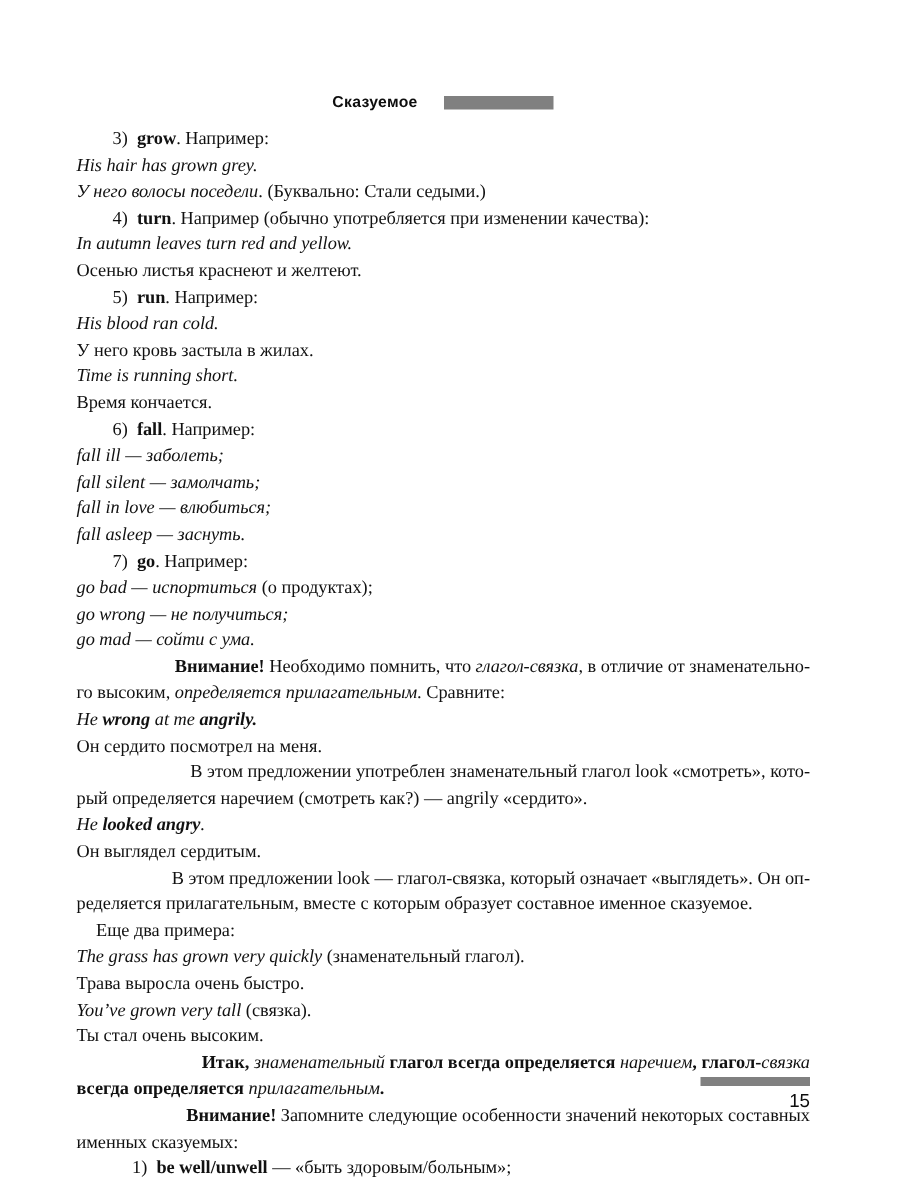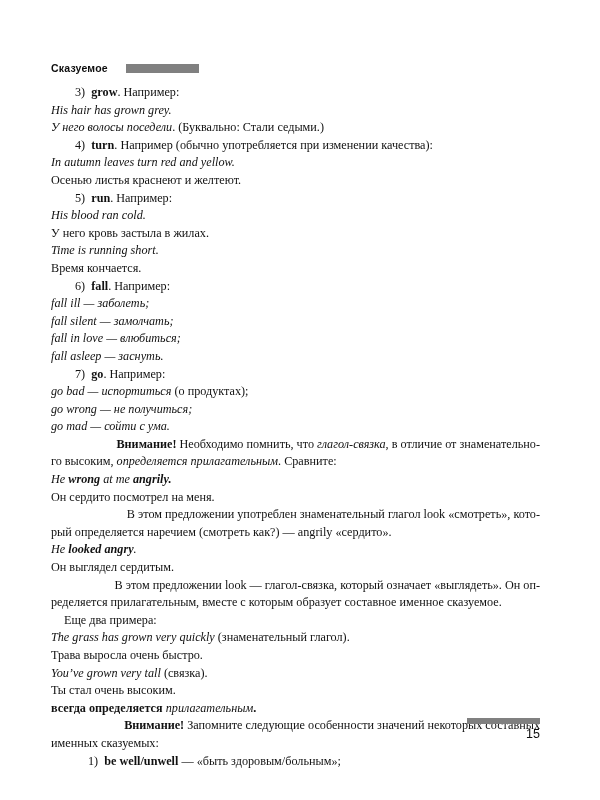--- a/index.html
+++ b/index.html
@@ -24,21 +24,21 @@
 
   
   .running-head {
     position: absolute;
     top: 60px;
     left: 51px;
     right: 60px;
     height: 16px;
     display: flex;
     align-items: center;
-    justify-content: flex-start;
+    justify-content: center;
     gap: 18px;
   }
   .running-head-title {
     font-family: "Liberation Sans", "DejaVu Sans", sans-serif;
     font-weight: bold;
     font-size: 10.5px;
     letter-spacing: 0.2px;
     color: #0d0d0d;
     white-space: nowrap;
   }
@@ -175,20 +175,23 @@
     <div class="ln">ределяется прилагательным, вместе с которым образует составное именное сказуемое.</div>
 
     <div class="ln" style="text-indent:13px">Еще два примера:</div>
 
     <div class="ln"><i>The grass has </i><span class="bi">grown</span><i> very </i><span class="bi">quickly</span><span> (знаменательный глагол).</span></div>
     <div class="ln rus-i">Трава выросла очень быстро.</div>
 
     <div class="ln"><i>You’ve </i><span class="bi">grown</span><i> very </i><span class="bi">tall</span><span> (связка).</span></div>
     <div class="ln rus-i">Ты стал очень высоким.</div>
 
+    <div class="jline stretch indent">
+        <span><b>Итак, </b><span class="bi">знаменательный</span><b> глагол всегда определяется </b><span class="bi">наречием</span><b>, глагол-</b><span class="bi">связка</span></span>
+      </div>
     <div class="ln"><b>всегда определяется </b><span class="bi">прилагательным</span><b>.</b></div>
 
     <div class="jline stretch indent">
         <span><b>Внимание!</b><span> Запомните следующие особенности значений некоторых составных</span></span>
       </div>
     <div class="ln">именных сказуемых:</div>
 
     <div class="ln item" style="text-indent:13px"><span>1)</span>&nbsp;&nbsp;<b>be well/unwell</b><span> — «быть здоровым/больным»;</span></div>
 
   </div>

